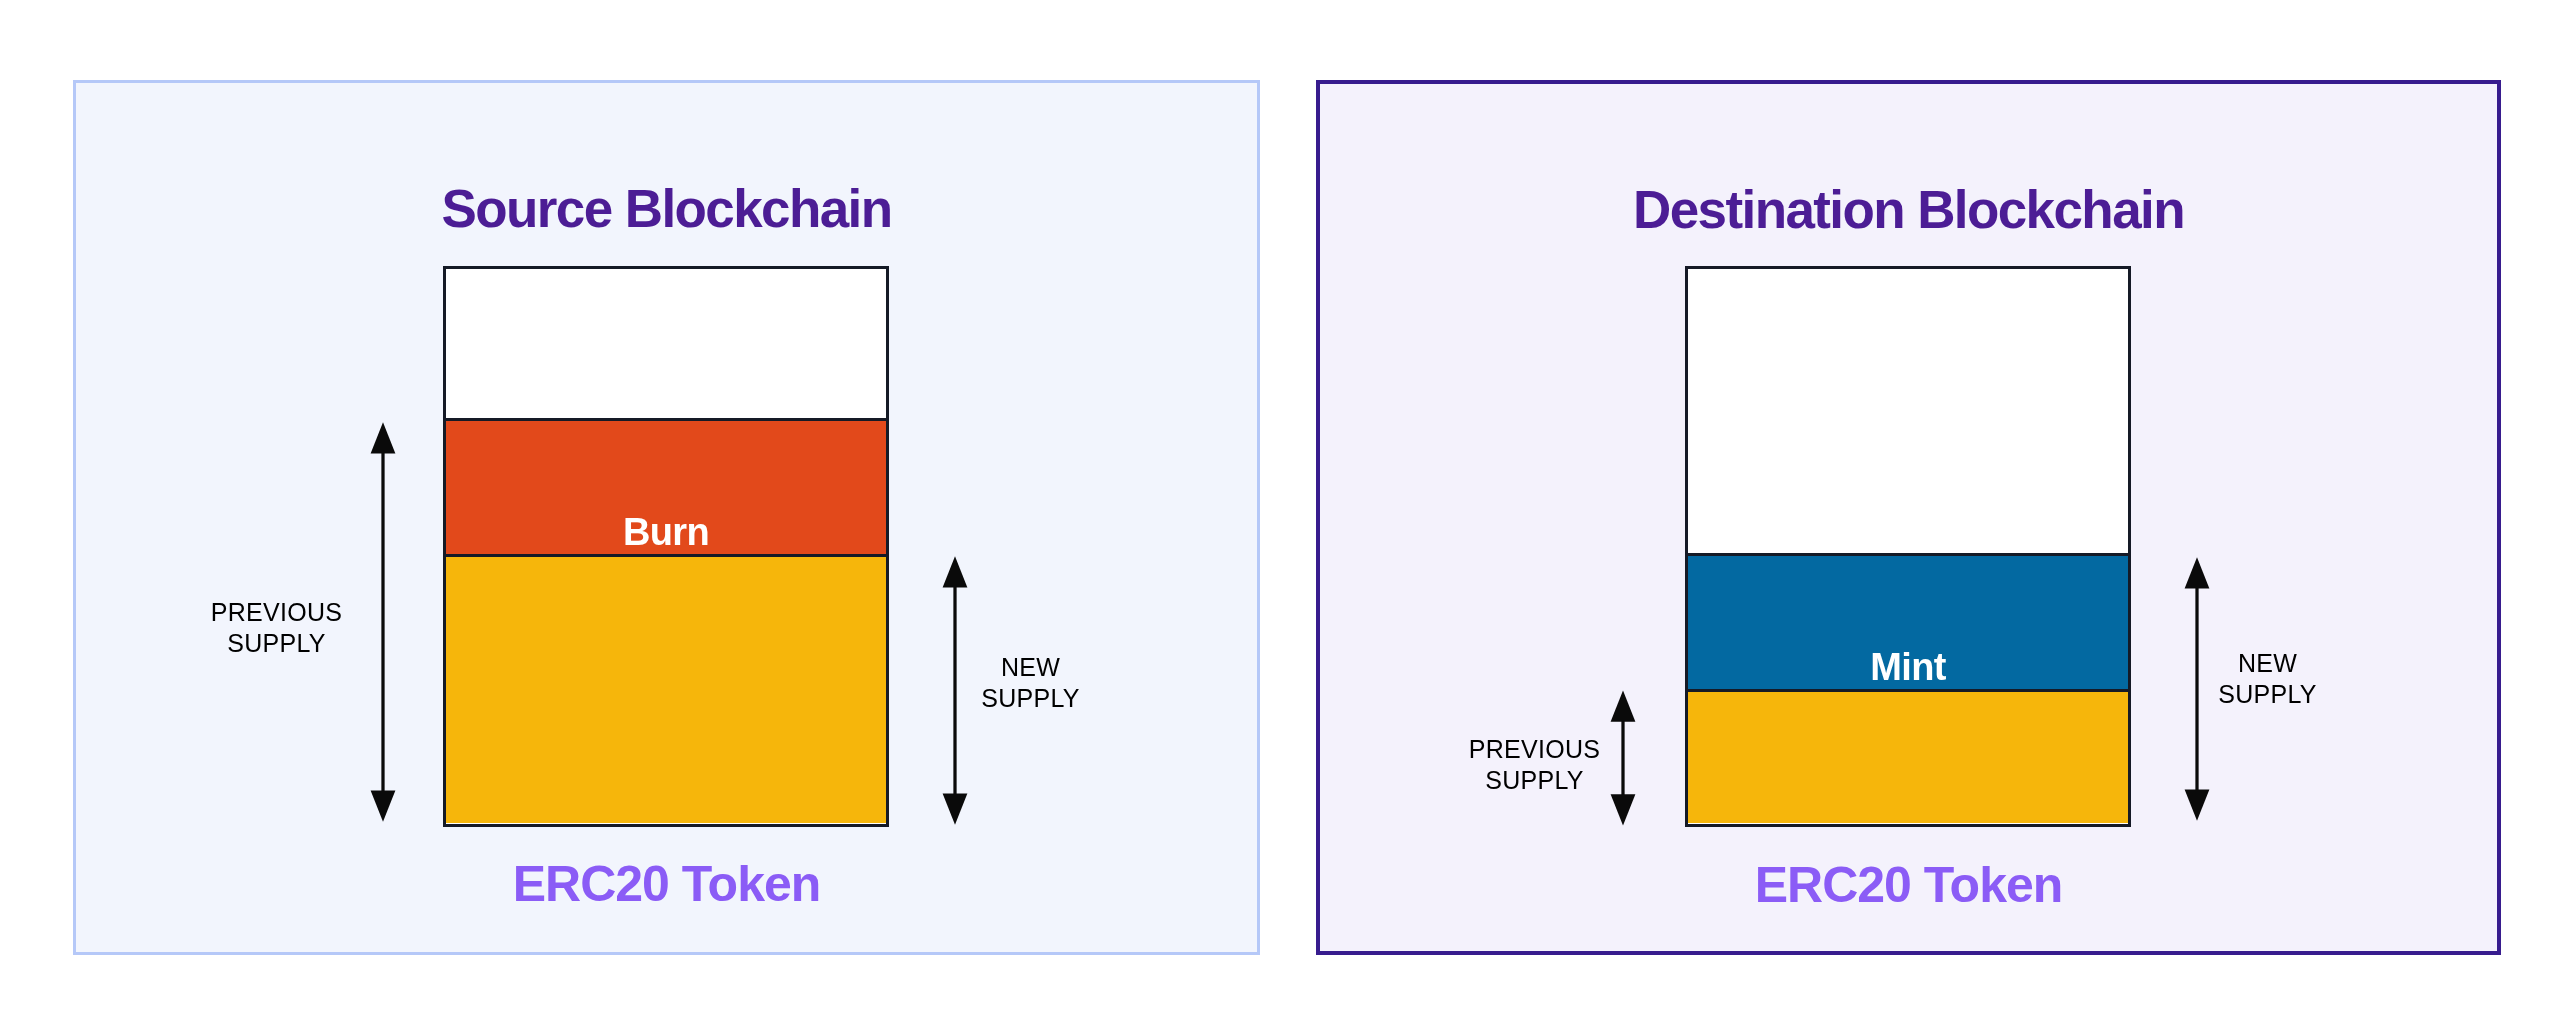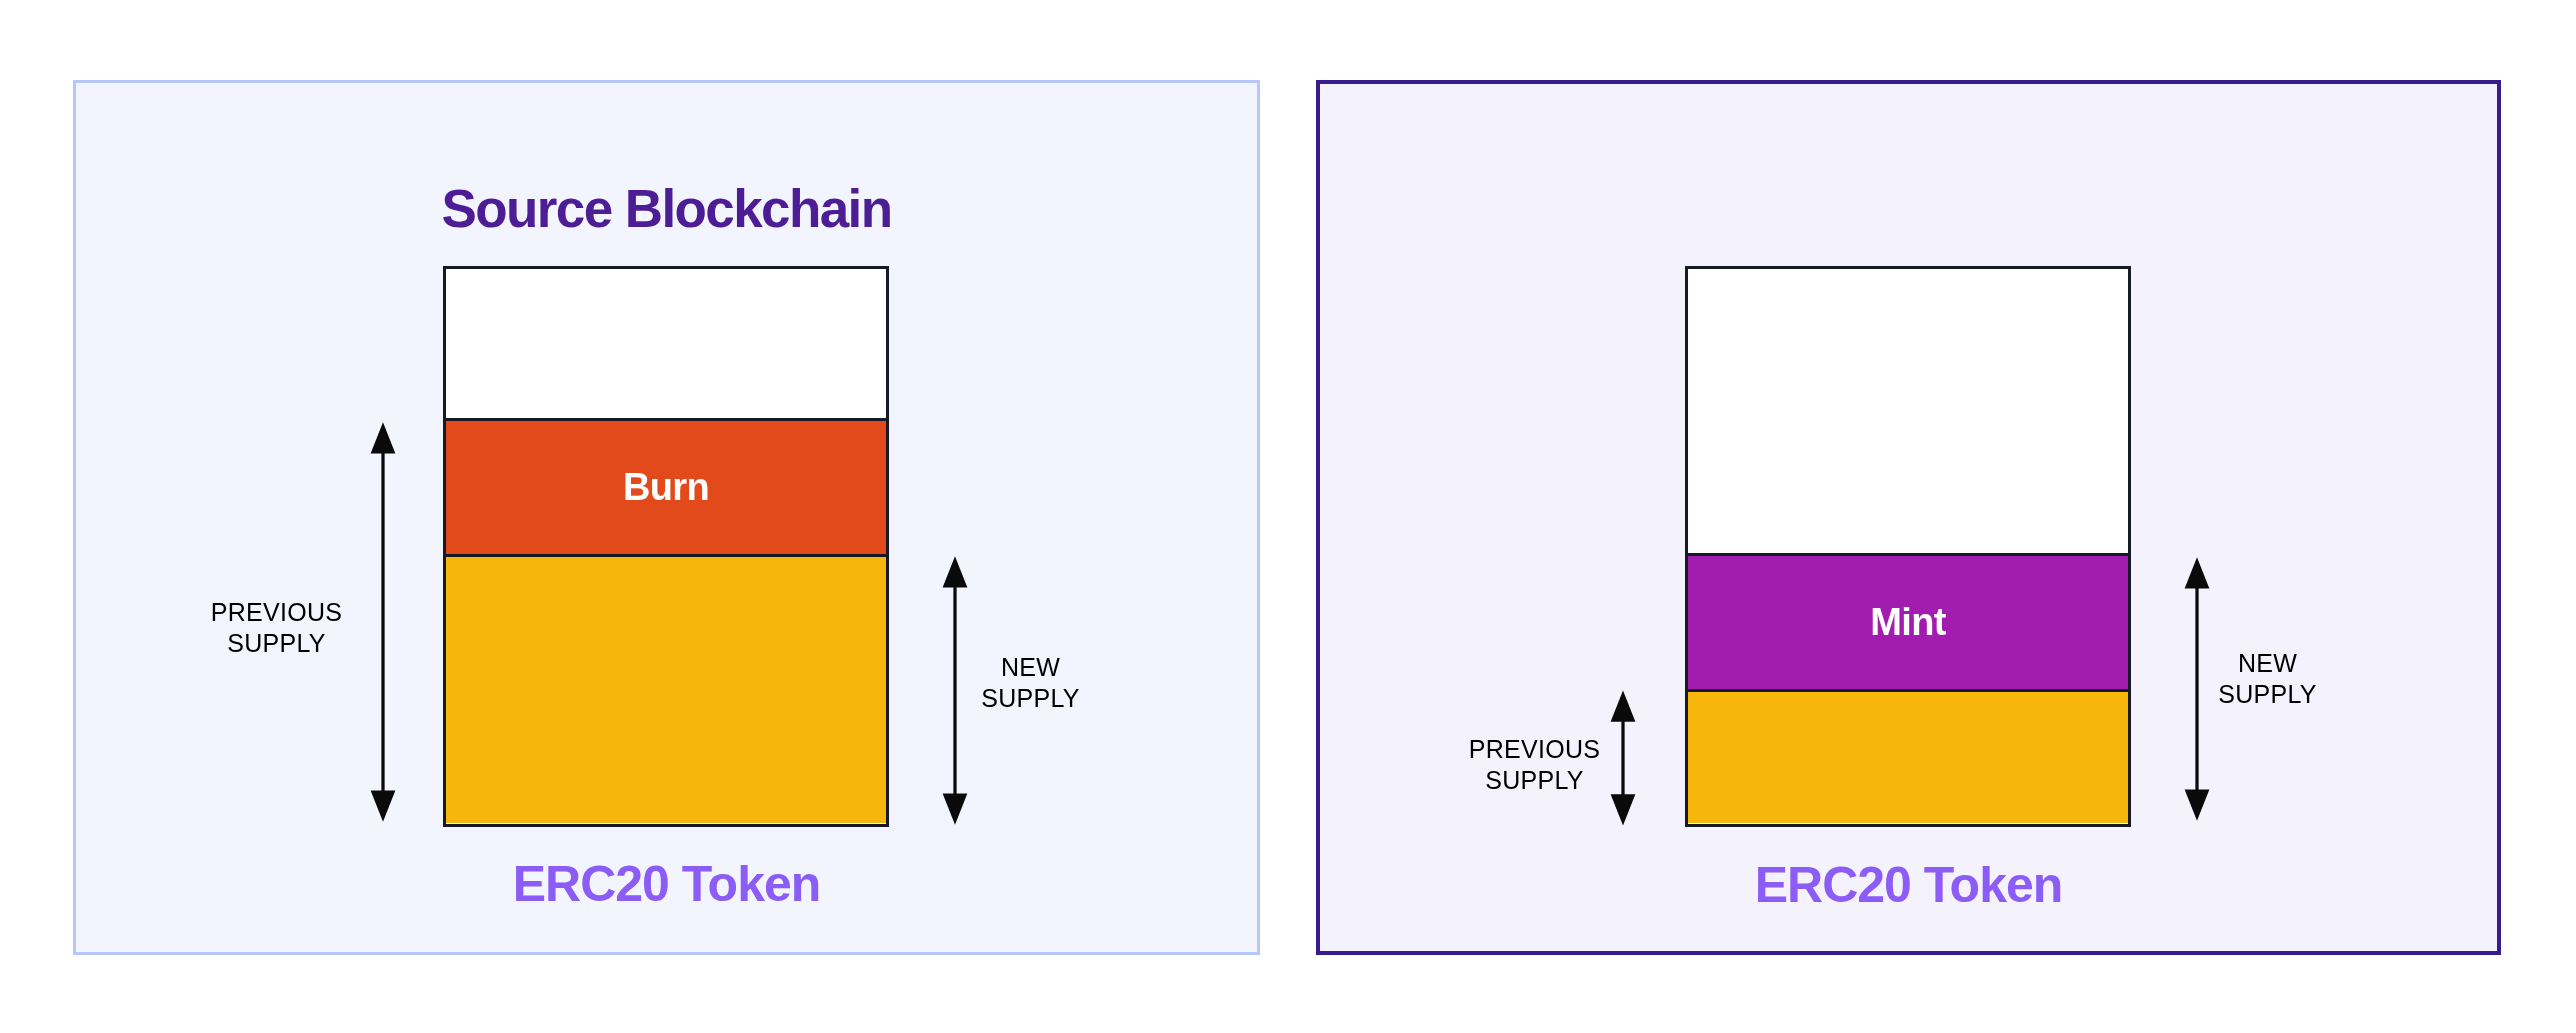--- a/index.html
+++ b/index.html
@@ -40,21 +40,21 @@
     border: 3.3px solid #151A26;
     background: #ffffff;
   }
   .source .bar { left: 367px; top: 183px; }
   .dest   .bar { left: 365px; top: 182px; }
 
   .section {
     box-sizing: border-box;
     width: 100%;
     display: flex;
-    align-items: center;
+    align-items: flex-end;
     justify-content: center;
   }
   .section + .section { border-top: 3.3px solid #151A26; }
   .source .sec-0 { height: 149px; }
   .source .sec-1 { height: 136px; }
   .source .sec-2 { height: 269px; }
   .dest .sec-0 { height: 284px; }
   .dest .sec-1 { height: 136px; }
   .dest .sec-2 { height: 134px; }
 
@@ -127,24 +127,25 @@
       <polygon points="23,2 4,50 42,50" fill="#0A0A0A"></polygon>
       <polygon points="23,414 4,366 42,366" fill="#0A0A0A"></polygon>
     </svg>
     <div class="measure-label new-label">NEW
 SUPPLY</div>
 
     <div class="caption">ERC20 Token</div>
   </section>
 
   <section class="panel dest" style="background-color: rgb(244, 242, 252); border-color: rgb(55, 28, 142);">
+    <h2 class="title">Destination Blockchain</h2>
 
     <div class="bar">
       <div class="section sec-0" style="background-color: rgb(255, 255, 255);"></div>
-      <div class="section sec-1" style="background-color: #a21caf;">
+      <div class="section sec-1" style="background-color: #0369a1;">
         <span class="section-label">Mint</span>
       </div>
       <div class="section sec-2" style="background-color: rgb(246, 182, 11);"></div>
     </div>
 
     <svg class="varrow prev-arrow" width="30" height="138" viewBox="0 0 46 211">
       <line x1="23" y1="30" x2="23" y2="181" stroke="#0A0A0A" stroke-width="5"></line>
       <polygon points="23,2 4,50 42,50" fill="#0A0A0A"></polygon>
       <polygon points="23,209 4,161 42,161" fill="#0A0A0A"></polygon>
     </svg>

